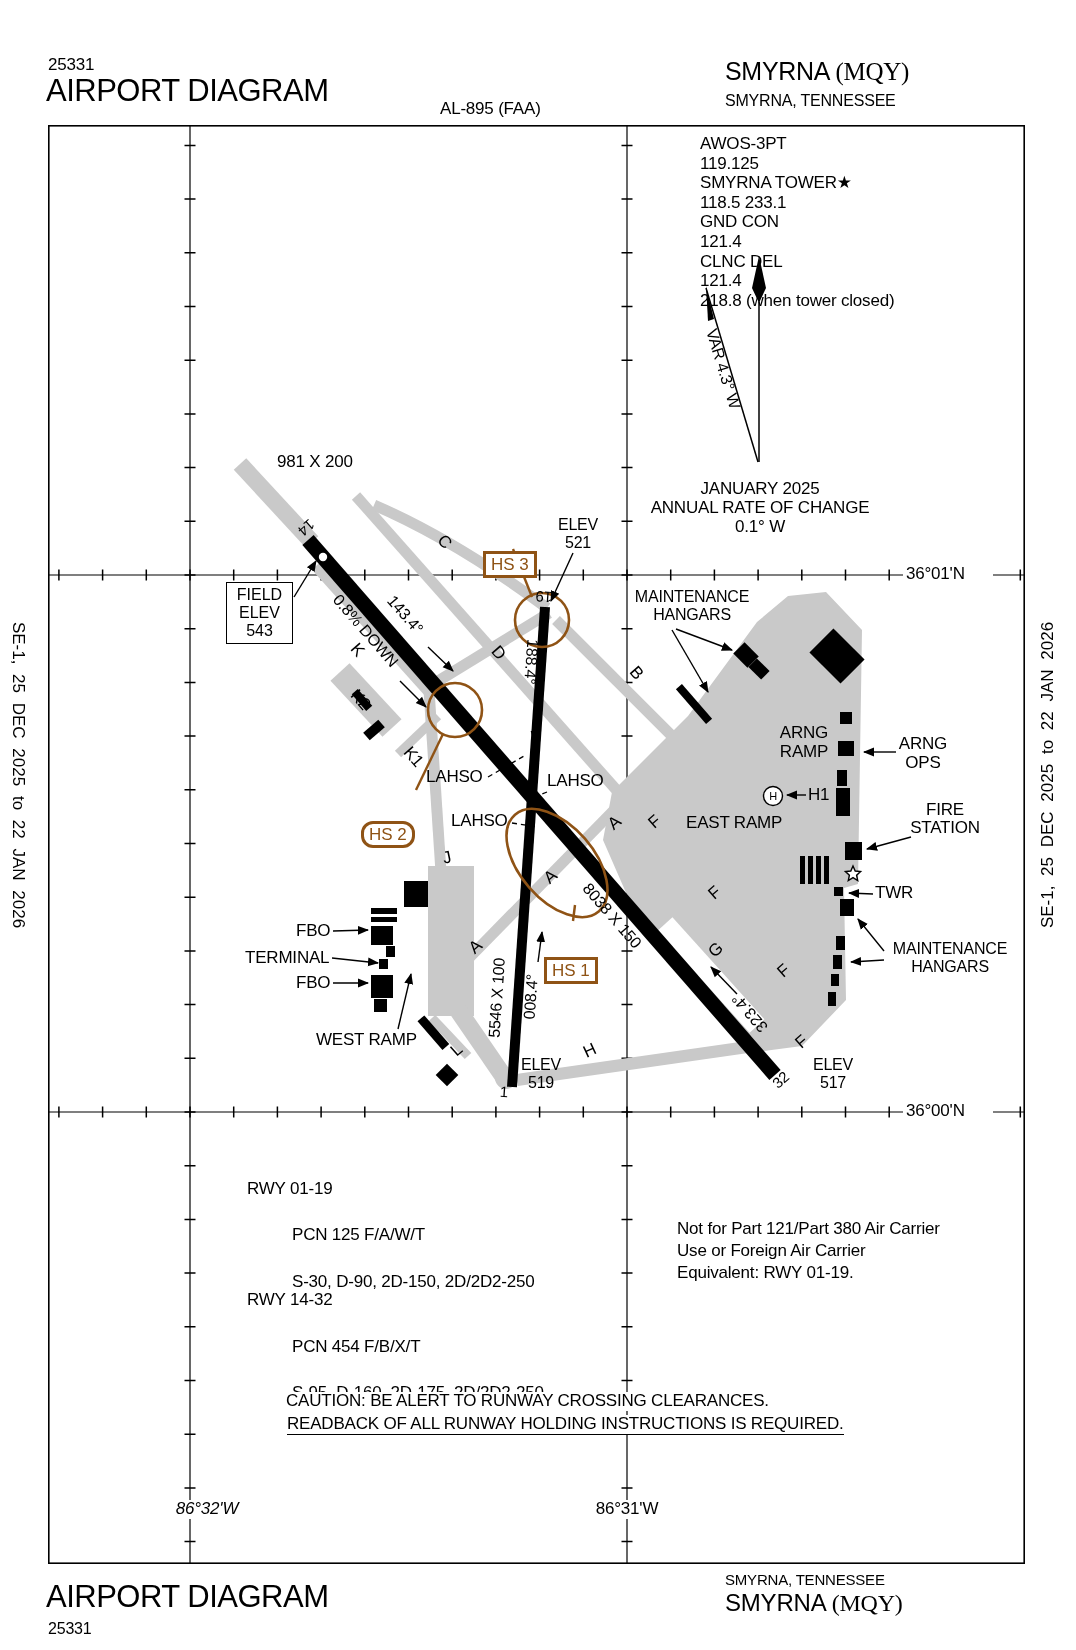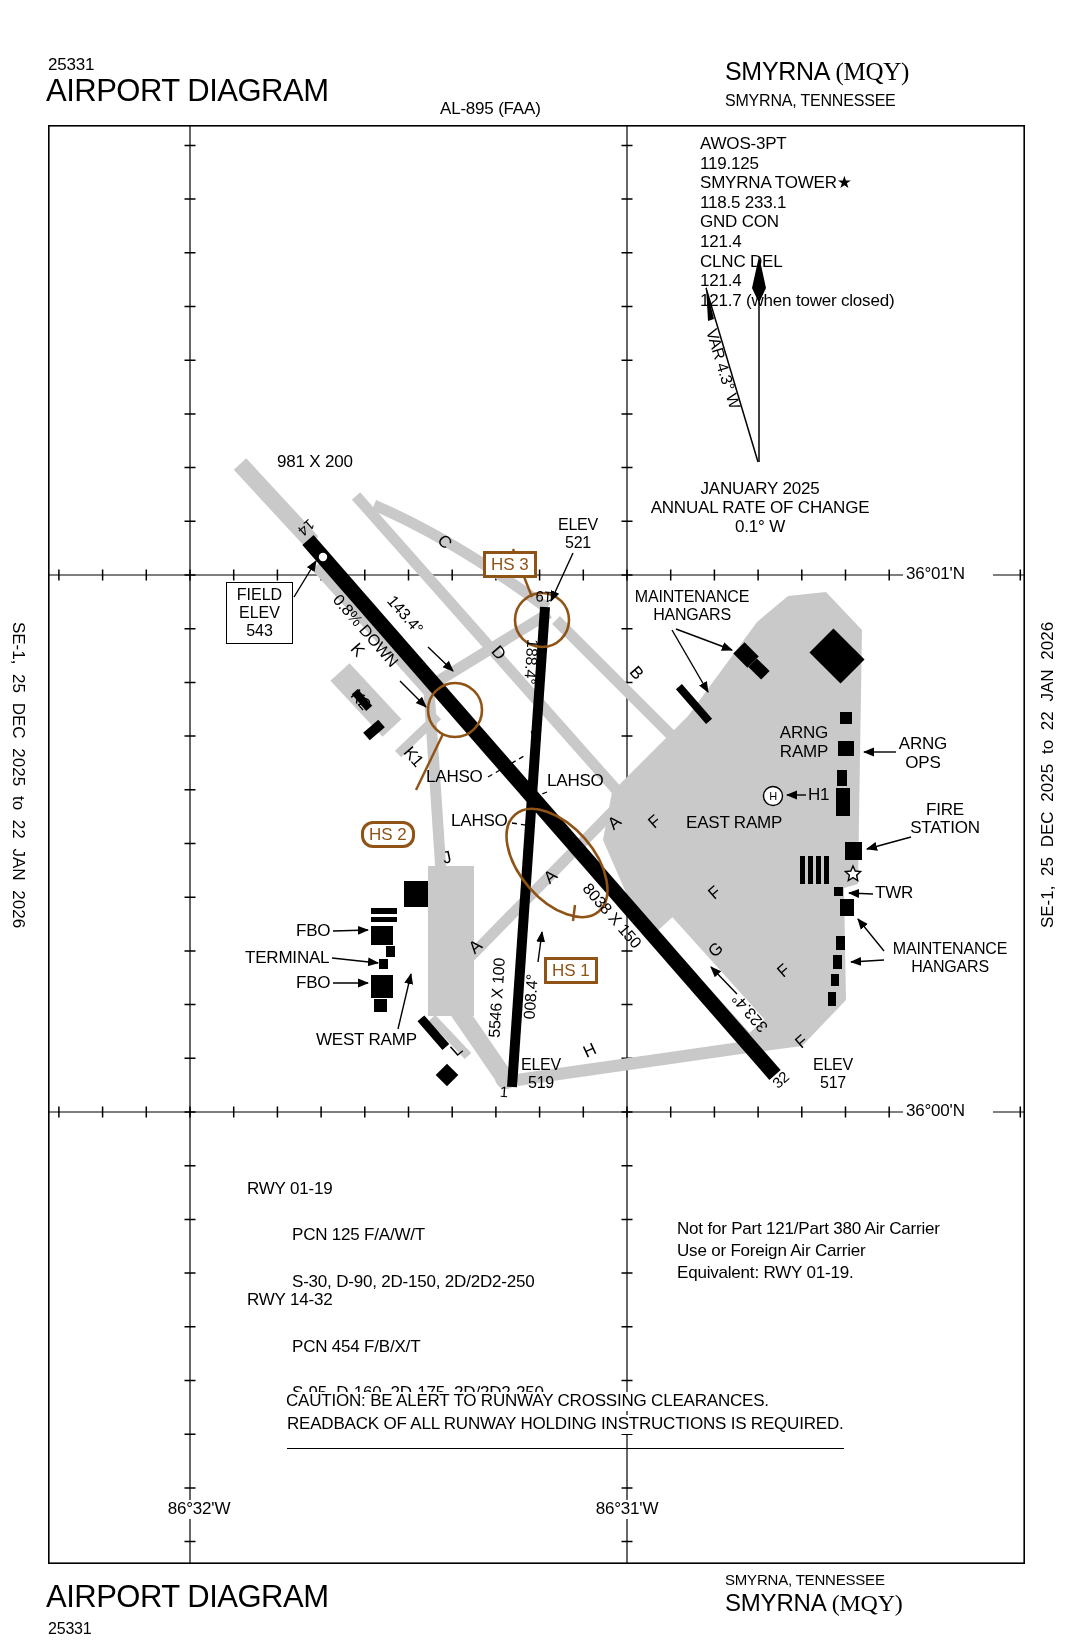--- a/index.html
+++ b/index.html
@@ -22,21 +22,21 @@
   .rwy-num { font-size:15px; }
   .pav { stroke:var(--pavement); fill:none; }
   .pavf { fill:var(--pavement); }
   .blk { fill:#000; }
   .hs { stroke:var(--hotspot); fill:none; stroke-width:2.6; }
   .arr { stroke:#000; stroke-width:1.4; fill:none; }
   .dash { stroke:#000; stroke-width:1.3; fill:none; stroke-dasharray:5 4; }
   .gl { stroke:#000; stroke-width:1.2; }
   .gtv { stroke:#000; stroke-width:11; stroke-dasharray:1.5 52.2; }
   .gth { stroke:#000; stroke-width:11; stroke-dasharray:1.5 42.2; }
-  .u { border-bottom:1.6px solid #000; padding-bottom:15px; }
+  .u { border-bottom:1.6px solid #000; padding-bottom:1px; }
   .ind { padding-left:45px;margin-top:28px; }
 </style>
 </head>
 <body>
 
 <div class="page">
 
   <svg class="map" width="1076" height="1650" viewBox="0 0 1076 1650">
     <defs>
       <marker id="ah" viewBox="0 0 10 10" refX="9" refY="5" markerWidth="8" markerHeight="8" orient="auto">
@@ -177,33 +177,33 @@
 
   <div class="lbl r" style="left:700px; top:134px; width:313px; line-height:19.6px;">
     <div>AWOS-3PT</div>
     <div>119.125</div>
     <div>SMYRNA TOWER★</div>
     <div>118.5 233.1</div>
     <div>GND CON</div>
     <div>121.4</div>
     <div>CLNC DEL</div>
     <div>121.4</div>
-    <div>121.7 (when tower closed)</div>
+    <div>218.8 (when tower closed)</div>
   </div>
 
   <div class="lbl c sm" style="left:680px; top:360px; width:86px; transform:rotate(73deg);">VAR 4.3° W</div>
   <div class="lbl c" style="left:640px; top:479px; width:240px; line-height:19px;">
     <div>JANUARY 2025</div>
     <div>ANNUAL RATE OF CHANGE</div>
     <div>0.1° W</div>
   </div>
 
   <div class="lbl r wbg" style="left:903px; top:565px; width:90px;">36°01'N</div>
   <div class="lbl r wbg" style="left:903px; top:1102px; width:90px;">36°00'N</div>
-  <div class="lbl c wbg" style="left:160px; top:1500px; width:78px;">86°32'W</div>
+  <div class="lbl c wbg" style="left:168px; top:1500px; width:78px;font-style:italic;">86°32'W</div>
   <div class="lbl c wbg" style="left:588px; top:1500px; width:78px;">86°31'W</div>
 
   <div class="lbl" style="left:277px; top:453px;">981 X 200</div>
   <div class="lbl c rwy-num" style="left:294px; top:519px; width:24px; transform:rotate(139deg);">14</div>
   <div class="lbl c rwy-num" style="left:532px; top:588px; width:24px; transform:rotate(184deg);">19</div>
   <div class="lbl c rwy-num" style="left:494px; top:1084px; width:20px; transform:rotate(4deg);">1</div>
   <div class="lbl c rwy-num" style="left:769px; top:1072px; width:24px; transform:rotate(-41deg);">32</div>
 
   <div class="lbl c sm" style="left:308px; top:622px; width:115px; transform:rotate(49deg);">0.8% DOWN</div>
   <div class="lbl c sm" style="left:374px; top:606px; width:62px; transform:rotate(49deg);">143.4°</div>

